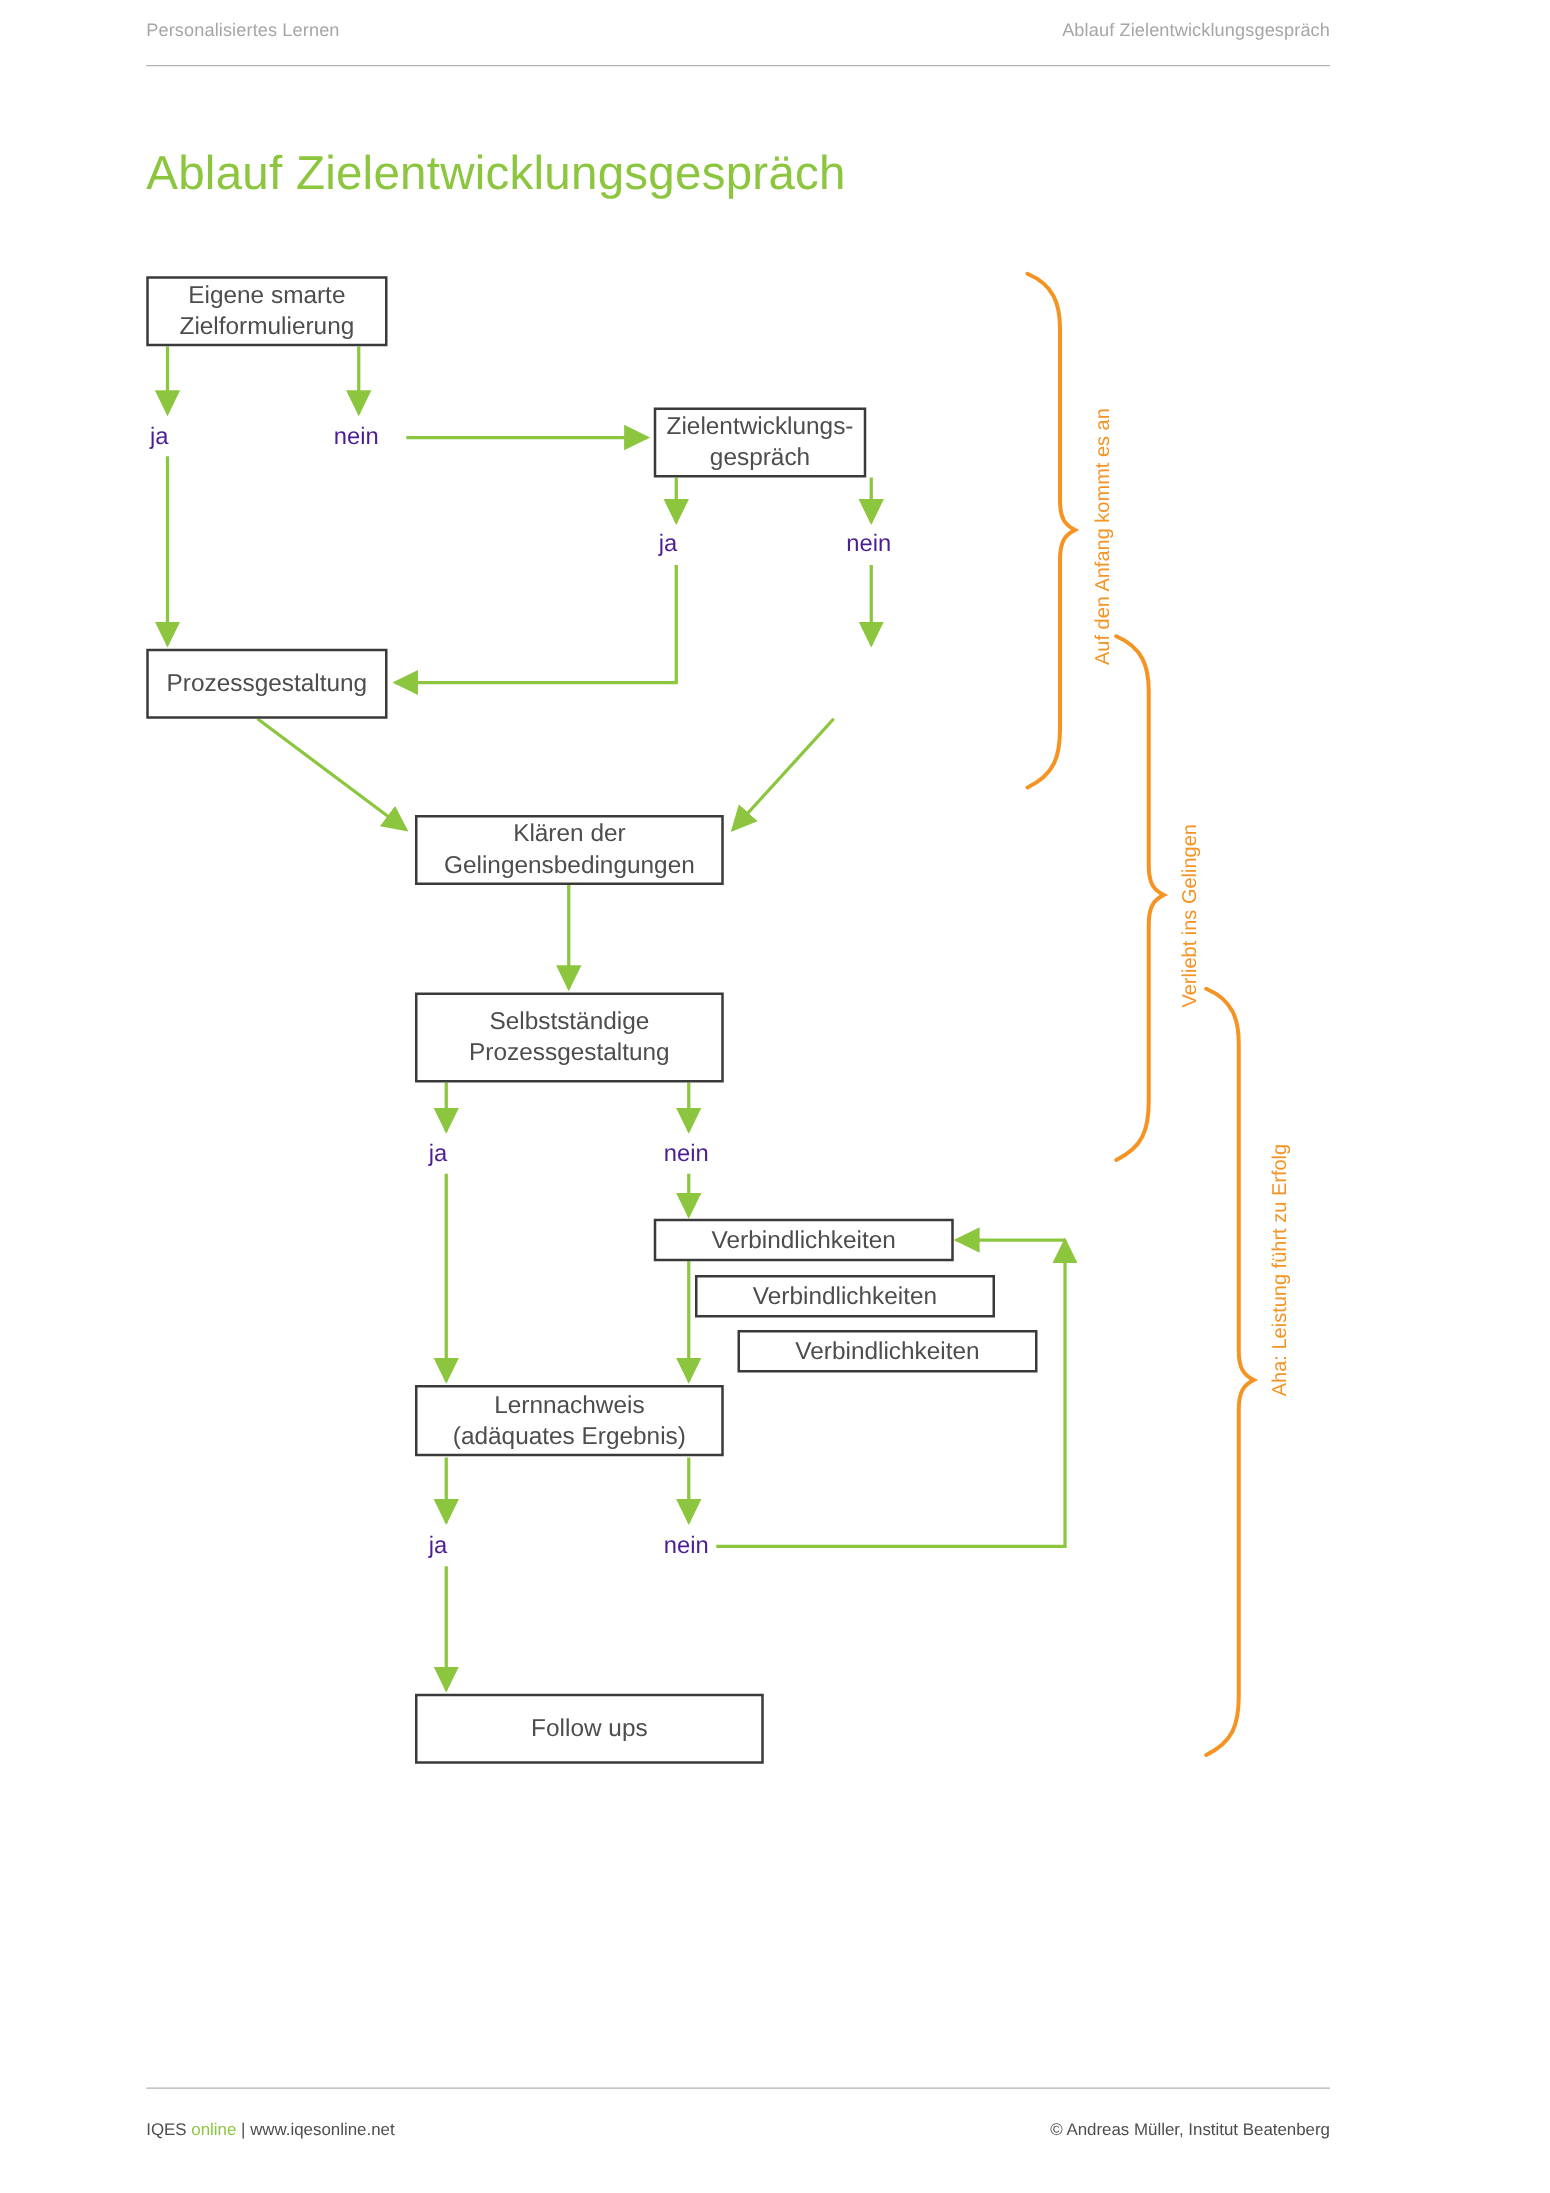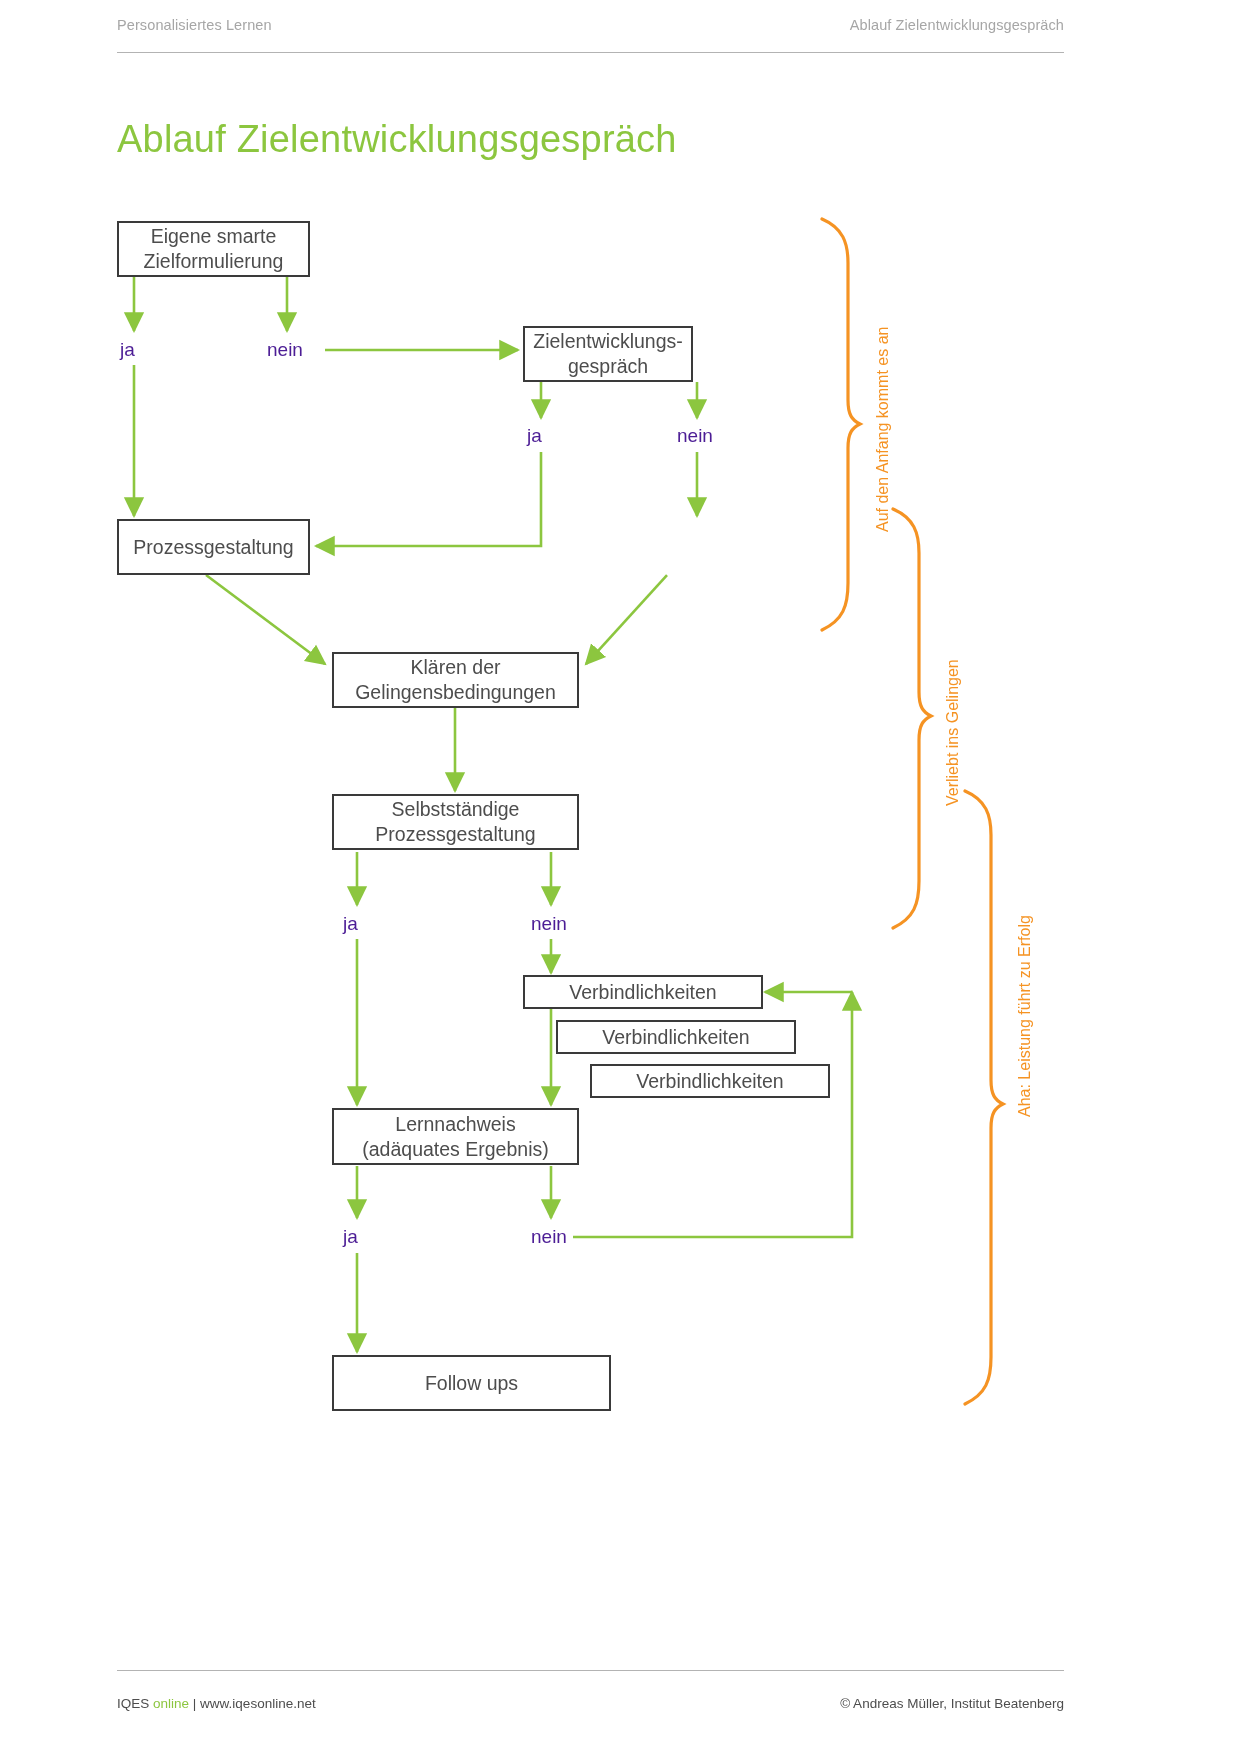--- a/index.html
+++ b/index.html
@@ -246,21 +246,21 @@
   </div>
 
 
   <div class="node" style="left:332px; top:652px; width:247px; height:56px;">
     <div>
       <span>Klären der</span>
       <span>Gelingensbedingungen</span>
     </div>
   </div>
 
-  <div class="node" style="left:332px; top:794px; width:247px; height:56px;">
+  <div class="node" style="left:332px; top:794px; width:247px; height:72px;">
     <div>
       <span>Selbstständige</span>
       <span>Prozessgestaltung</span>
     </div>
   </div>
 
   <div class="node" style="left:523px; top:975px; width:240px; height:34px;">
     <div>
       <span>Verbindlichkeiten</span>
     </div>

